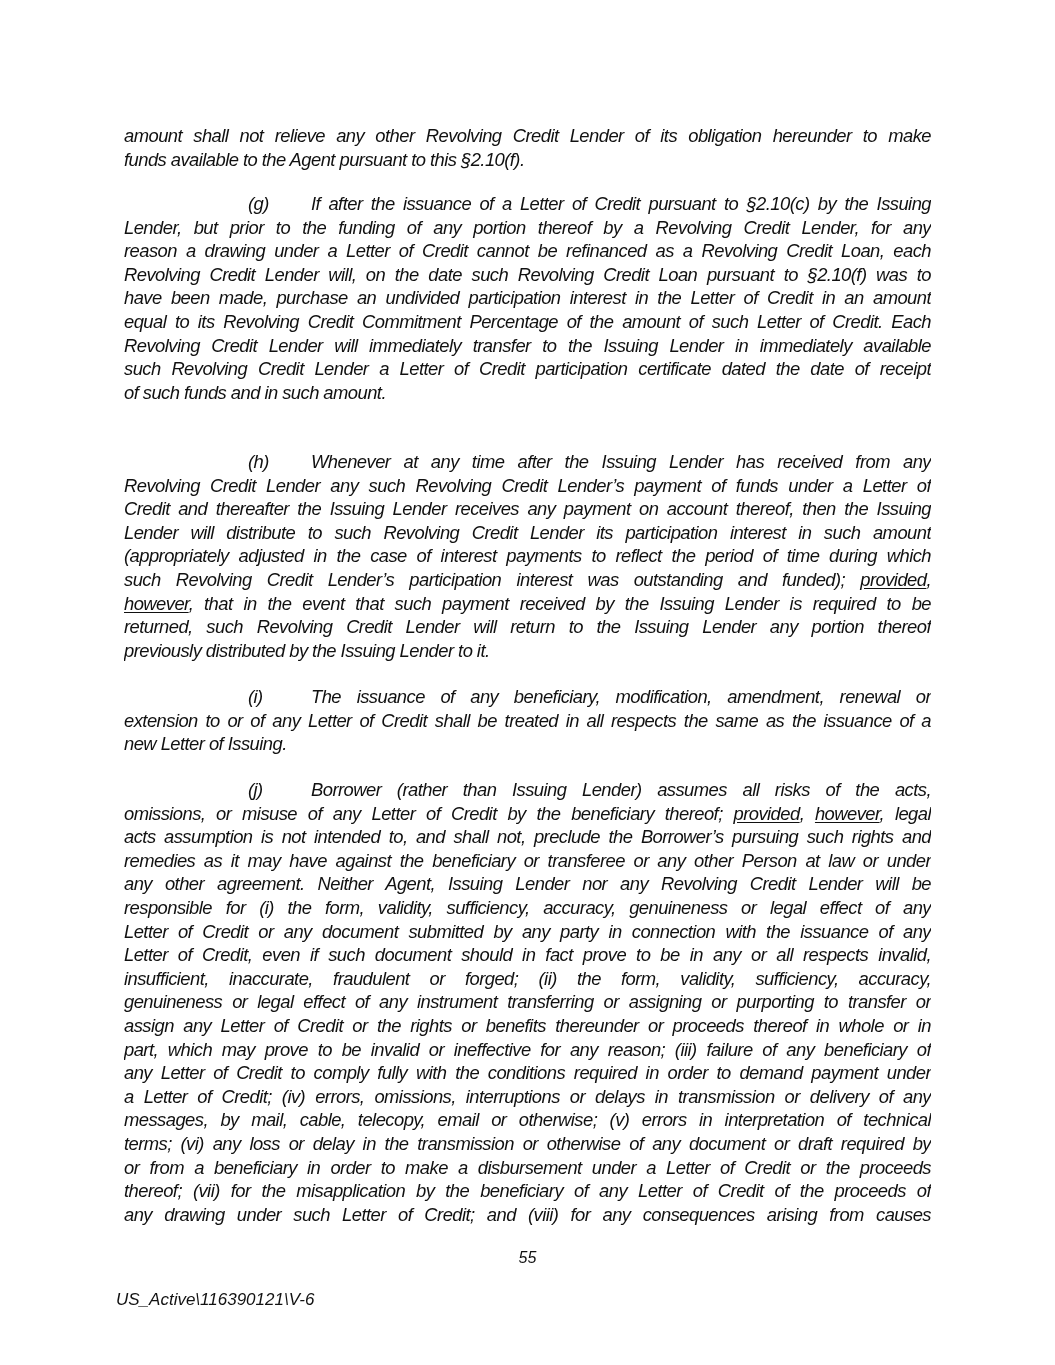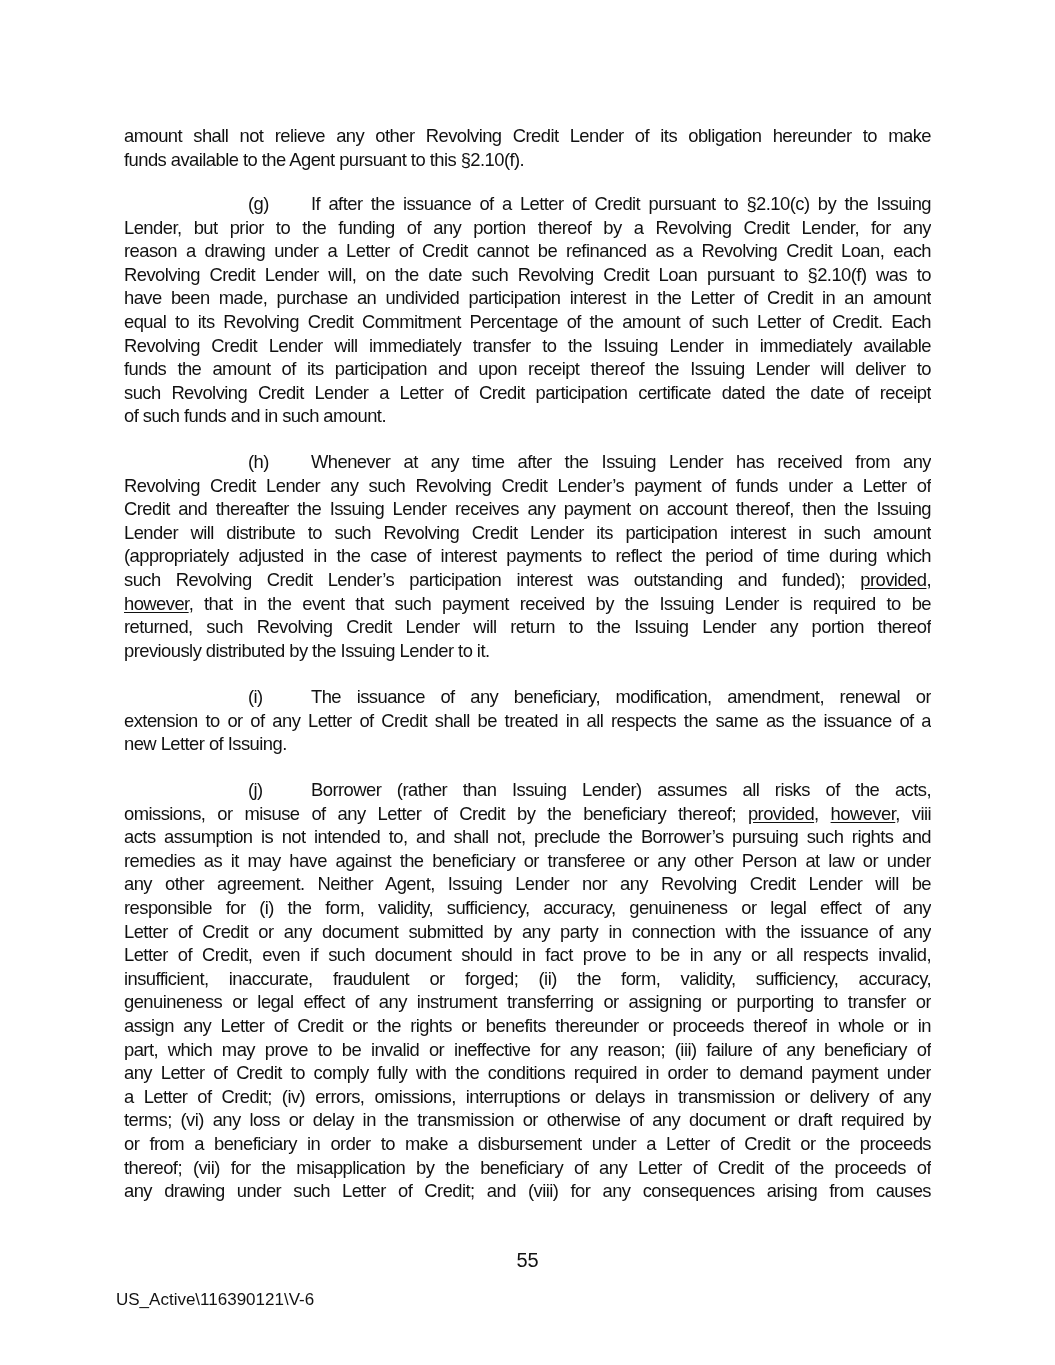--- a/index.html
+++ b/index.html
@@ -1,25 +1,25 @@
 <!DOCTYPE html>
 <html><head>
 <meta charset="utf-8">
 <style>
   html, body { margin: 0; padding: 0; background: #ffffff; }
   body { width: 1055px; height: 1365px; position: relative; overflow: hidden; }
-  .page { position: absolute; left: 0; top: 0; width: 1055px; height: 1365px; background: #fff; color: #111; }
+  .page { position: absolute; left: 0; top: 0; width: 1055px; height: 1365px; background: #fff; color: #111; font-style: italic; }
   .text { position: absolute; left: 124px; width: 807px; font-family: "Liberation Sans Narrow", "Liberation Sans", sans-serif; font-size: 18.4px; letter-spacing: -0.55px; }
   .line { height: 23.6px; line-height: 23.6px; white-space: nowrap; text-align: justify; text-align-last: justify; overflow: hidden; }
   .line.last { text-align-last: left; }
   .u { text-decoration: underline; text-underline-offset: 2px; }
   .indent { display: inline-block; width: 124px; }
   .label { display: inline-block; width: 63px; text-align-last: left; }
   .para { position: absolute; left: 0; width: 807px; }
-  .page-number { position: absolute; left: 0; width: 1055px; top: 1249px; text-align: center; font-family: "Liberation Sans", sans-serif; font-size: 20px; color: #111; }
+  .page-number { position: absolute; left: 0; width: 1055px; top: 1249px; text-align: center; font-family: "Liberation Sans", sans-serif; font-size: 16px; color: #111; }
   .doc-id { position: absolute; left: 116px; top: 1290px; font-family: "Liberation Sans", sans-serif; font-size: 17px; color: #111; }
 </style>
 </head>
 <body>
 
 <div class="page">
   <div class="text" style="top:124px;">
 
     <div class="para" style="top:0px;">
       <div class="line">amount shall not relieve any other Revolving Credit Lender of its obligation hereunder to make</div>
@@ -27,21 +27,20 @@
     </div>
 
     <div class="para" style="top:68px;">
       <div class="line"><span class="indent"></span><span class="label">(g)</span><span>If after the issuance of a Letter of Credit pursuant to §2.10(c) by the Issuing</span></div>
       <div class="line">Lender, but prior to the funding of any portion thereof by a Revolving Credit Lender, for any</div>
       <div class="line">reason a drawing under a Letter of Credit cannot be refinanced as a Revolving Credit Loan, each</div>
       <div class="line">Revolving Credit Lender will, on the date such Revolving Credit Loan pursuant to §2.10(f) was to</div>
       <div class="line">have been made, purchase an undivided participation interest in the Letter of Credit in an amount</div>
       <div class="line">equal to its Revolving Credit Commitment Percentage of the amount of such Letter of Credit.  Each</div>
       <div class="line">Revolving Credit Lender will immediately transfer to the Issuing Lender in immediately available</div>
-      <div class="line">funds the amount of its participation and upon receipt thereof the Issuing Lender will deliver to</div>
       <div class="line">such Revolving Credit Lender a Letter of Credit participation certificate dated the date of receipt</div>
       <div class="line last">of such funds and in such amount.</div>
     </div>
 
     <div class="para" style="top:326px;">
       <div class="line"><span class="indent"></span><span class="label">(h)</span><span>Whenever at any time after the Issuing Lender has received from any</span></div>
       <div class="line">Revolving Credit Lender any such Revolving Credit Lender’s payment of funds under a Letter of</div>
       <div class="line">Credit and thereafter the Issuing Lender receives any payment on account thereof, then the Issuing</div>
       <div class="line">Lender will distribute to such Revolving Credit Lender its participation interest in such amount</div>
       <div class="line">(appropriately adjusted in the case of interest payments to reflect the period of time during which</div>
@@ -52,33 +51,34 @@
     </div>
 
     <div class="para" style="top:561px;">
       <div class="line"><span class="indent"></span><span class="label">(i)</span><span>The issuance of any beneficiary, modification, amendment, renewal or</span></div>
       <div class="line">extension to or of any Letter of Credit shall be treated in all respects the same as the issuance of a</div>
       <div class="line last">new Letter of Issuing.</div>
     </div>
 
     <div class="para" style="top:654px;">
       <div class="line"><span class="indent"></span><span class="label">(j)</span><span>Borrower (rather than Issuing Lender) assumes all risks of the acts,</span></div>
-      <div class="line"><span>omissions, or misuse of any Letter of Credit by the beneficiary thereof; </span><span class="u">provided</span><span>, </span><span class="u">however</span><span>, viii</span></div>
+      <div class="line"><span>omissions, or misuse of any Letter of Credit by the beneficiary thereof; </span><span class="u">provided</span><span>, </span><span class="u">however</span><span>, legal</span></div>
       <div class="line">acts assumption is not intended to, and shall not, preclude the Borrower’s pursuing such rights and</div>
       <div class="line">remedies as it may have against the beneficiary or transferee or any other Person at law or under</div>
       <div class="line">any other agreement.  Neither Agent, Issuing Lender nor any Revolving Credit Lender will be</div>
       <div class="line">responsible for (i) the form, validity, sufficiency, accuracy, genuineness or legal effect of any</div>
       <div class="line">Letter of Credit or any document submitted by any party in connection with the issuance of any</div>
       <div class="line">Letter of Credit, even if such document should in fact prove to be in any or all respects invalid,</div>
       <div class="line">insufficient, inaccurate, fraudulent or forged; (ii) the form, validity, sufficiency, accuracy,</div>
       <div class="line">genuineness or legal effect of any instrument transferring or assigning or purporting to transfer or</div>
       <div class="line">assign any Letter of Credit or the rights or benefits thereunder or proceeds thereof in whole or in</div>
       <div class="line">part, which may prove to be invalid or ineffective for any reason; (iii) failure of any beneficiary of</div>
       <div class="line">any Letter of Credit to comply fully with the conditions required in order to demand payment under</div>
       <div class="line">a Letter of Credit; (iv) errors, omissions, interruptions or delays in transmission or delivery of any</div>
+      <div class="line">messages, by mail, cable, telecopy, email or otherwise; (v) errors in interpretation of technical</div>
       <div class="line">terms; (vi) any loss or delay in the transmission or otherwise of any document or draft required by</div>
       <div class="line">or from a beneficiary in order to make a disbursement under a Letter of Credit or the proceeds</div>
       <div class="line">thereof; (vii) for the misapplication by the beneficiary of any Letter of Credit of the proceeds of</div>
       <div class="line">any drawing under such Letter of Credit; and (viii) for any consequences arising from causes</div>
     </div>
   </div>
 
   <div class="page-number">55</div>
   <div class="doc-id">US_Active\116390121\V-6</div>
 </div>

